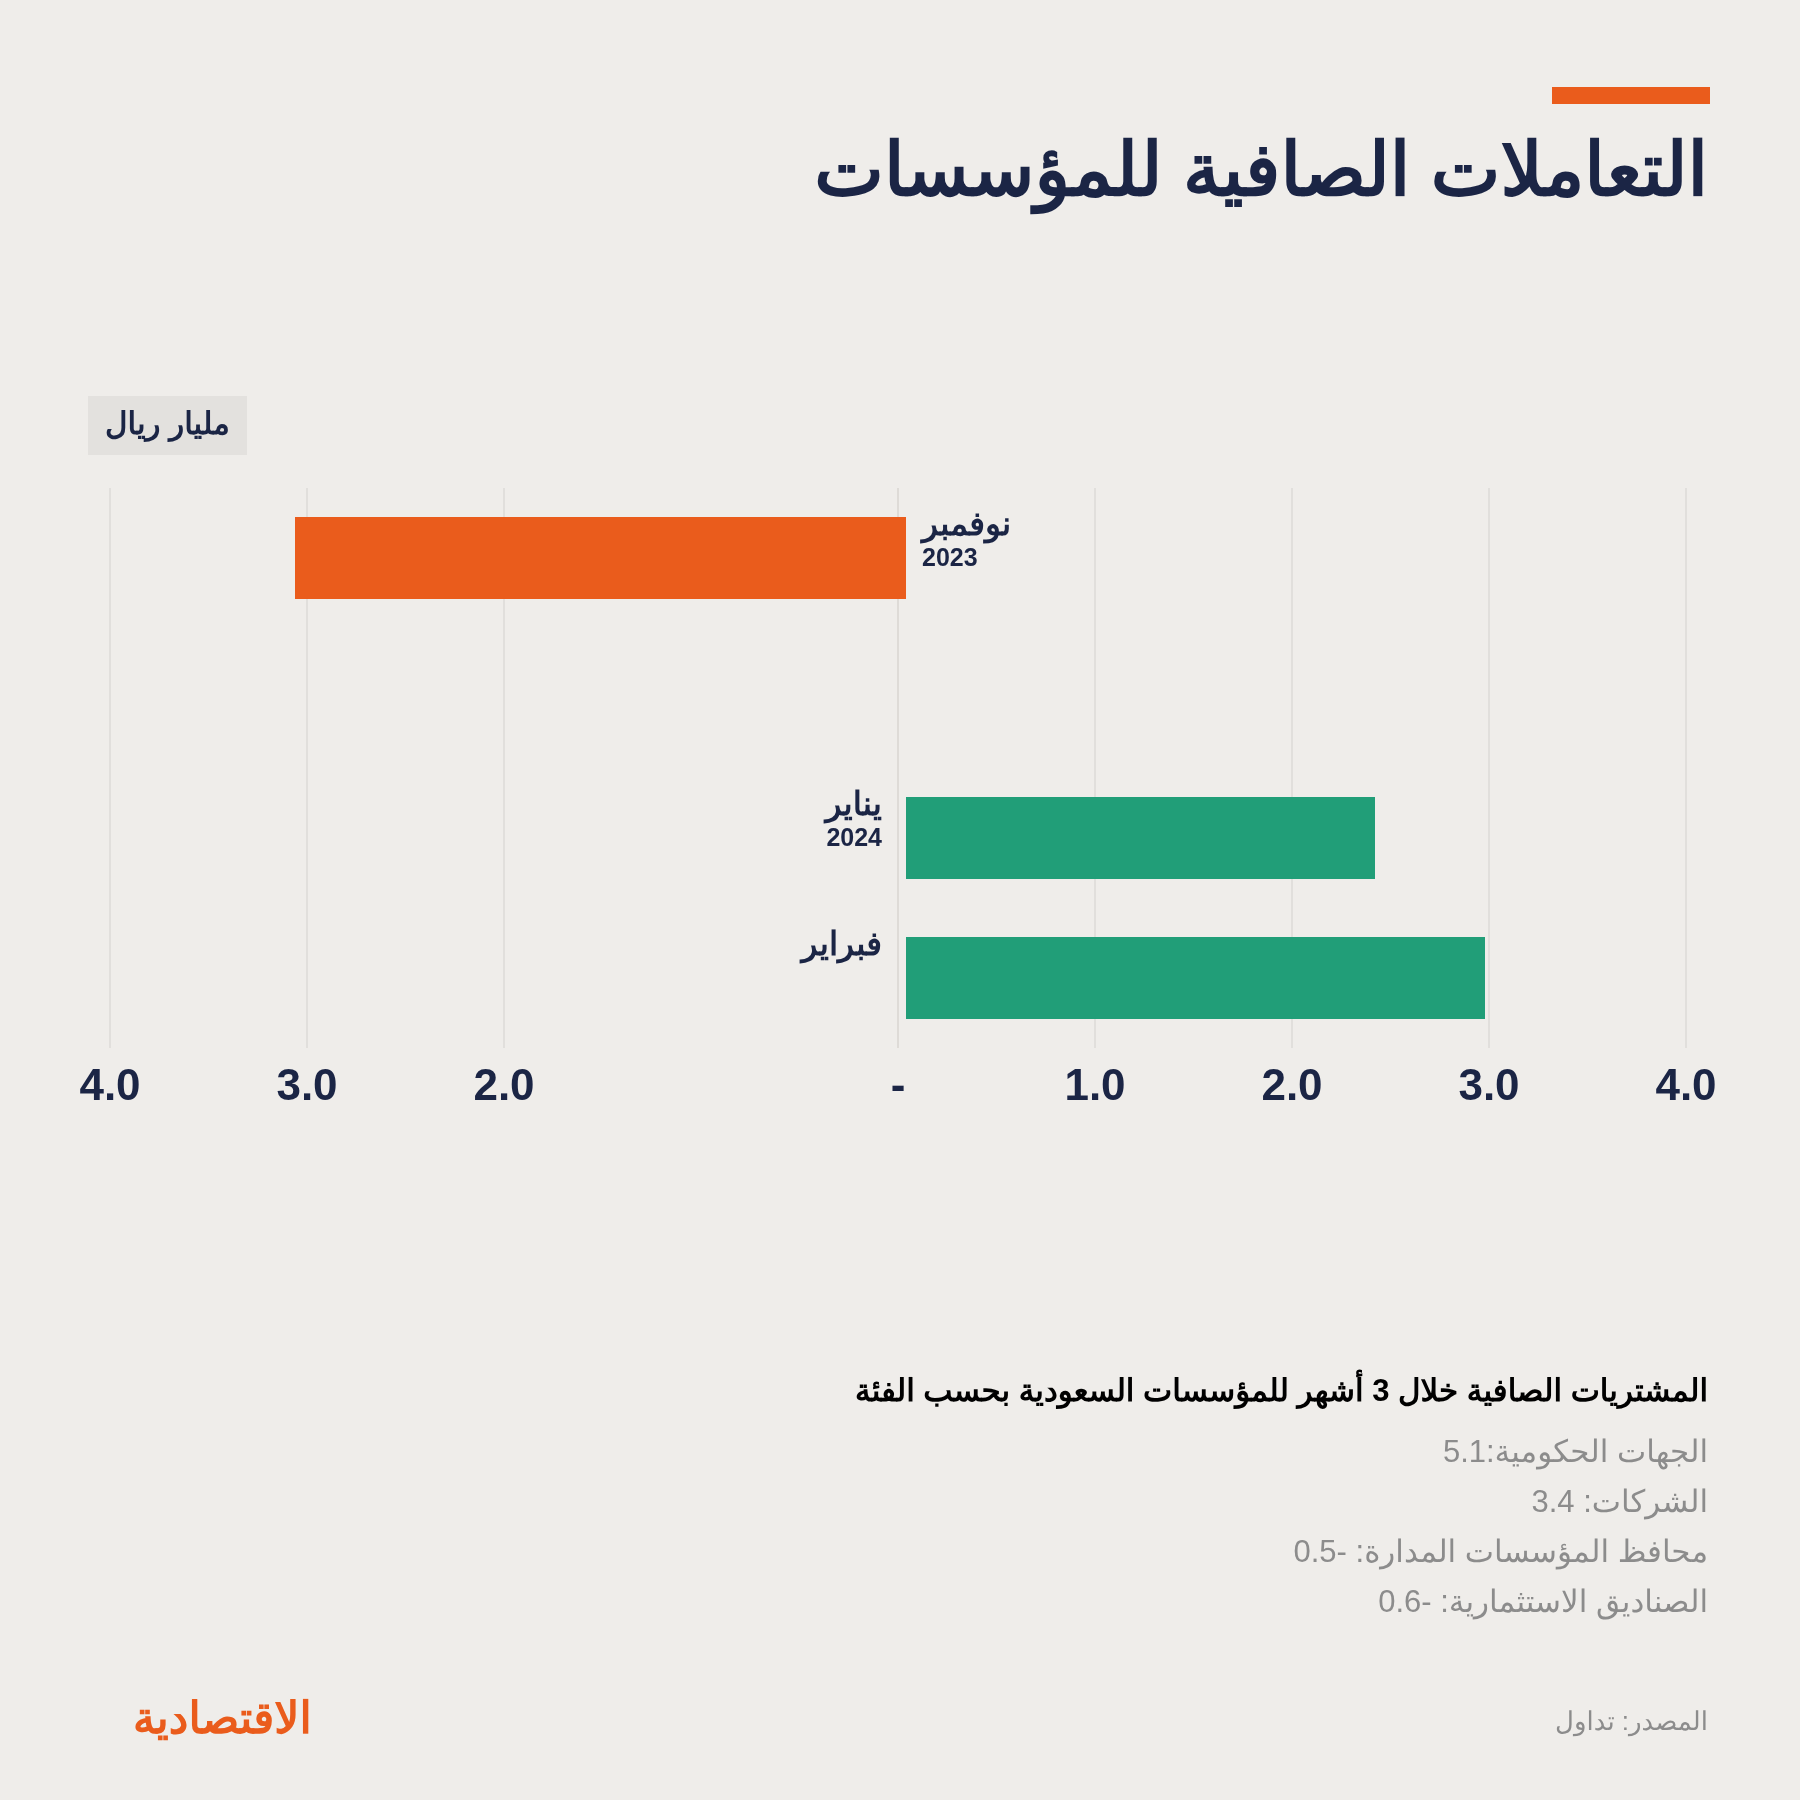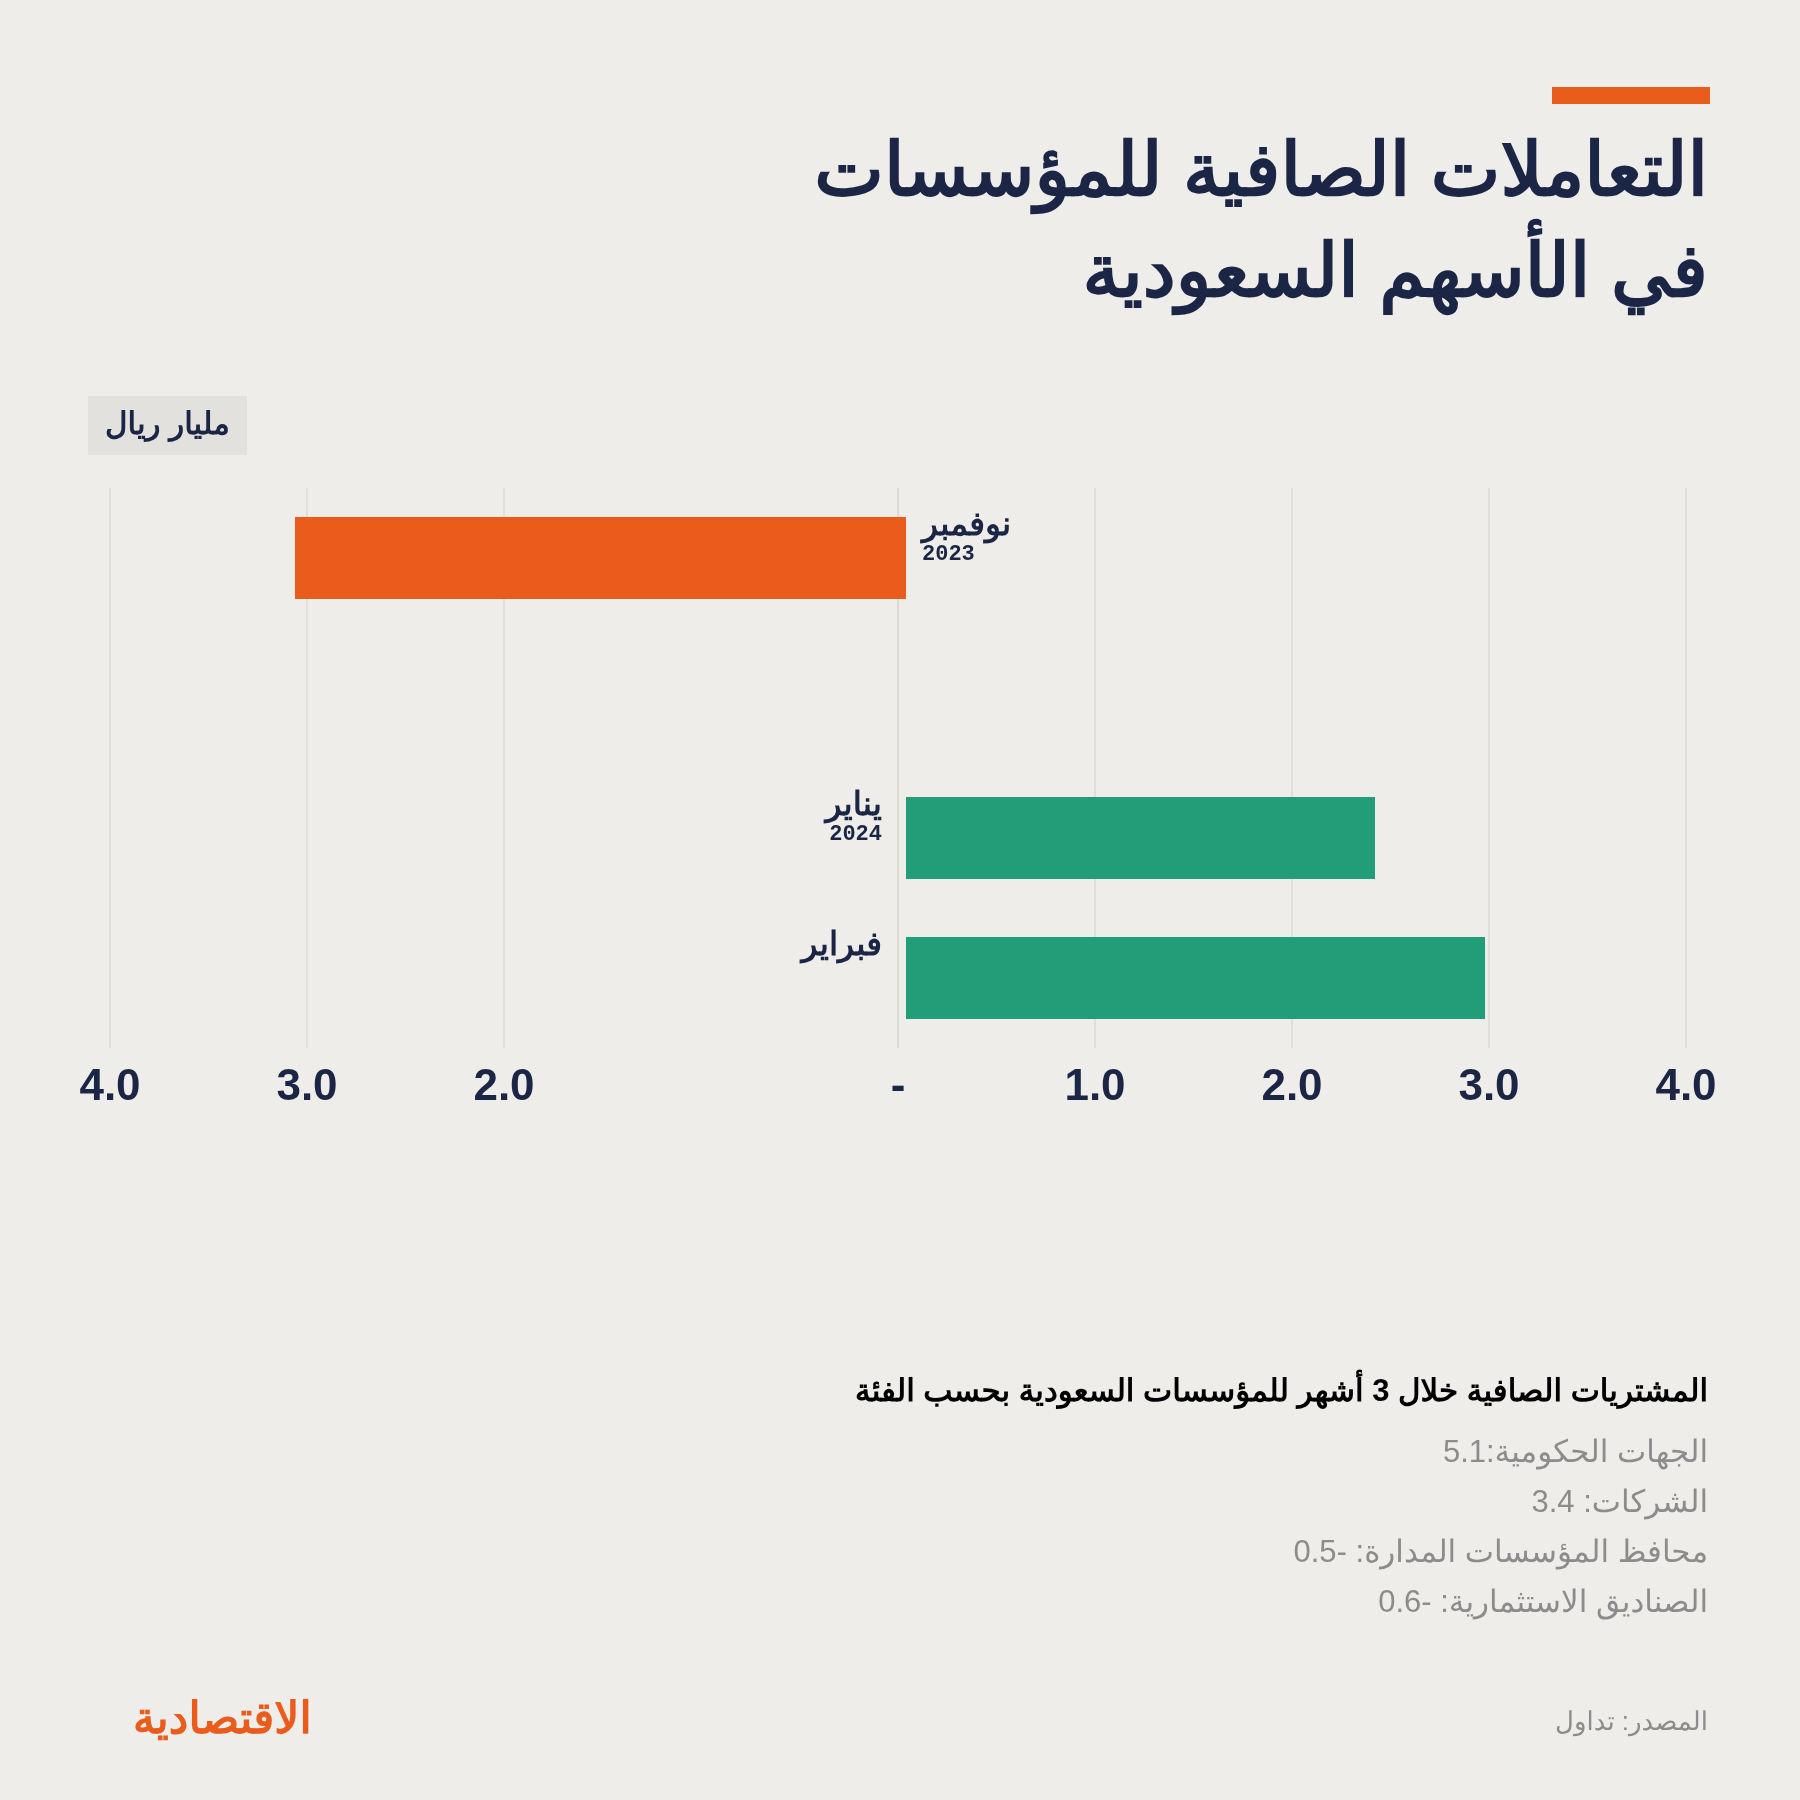--- a/index.html
+++ b/index.html
@@ -80,23 +80,22 @@
     direction: rtl;
     text-align: right;
     color: #1b2545;
     font-size: 33px;
     font-weight: bold;
     line-height: 1.12;
     white-space: nowrap;
   }
   .bar-label .yr {
     display: block;
-    font-size: 22px;
-    font-weight: bold;
-    font-family: Liberation Mono, monospace;
+    font-size: 25px;
+    font-weight: bold;
   }
 
   
   .axis {
     position: absolute;
     left: 0; top: 1048px;
     width: 1800px; height: 80px;
   }
   .tick {
     position: absolute;
@@ -153,21 +152,20 @@
 </style>
 </head>
 <body>
 
 <div id="page">
 
   <div class="accent-rule"></div>
 
   <div class="title-block">
     <div class="tline">التعاملات الصافية للمؤسسات</div>
-    <div class="tline">في الأسهم السعودية</div>
   </div>
 
   <div class="unit-badge">مليار ريال</div>
 
   <div class="chart">
     <div class="gridlines" id="gridlines">
         <div class="gridline" style="left: 109px;"></div>
         <div class="gridline" style="left: 306px;"></div>
         <div class="gridline" style="left: 503px;"></div>
         <div class="gridline zero" style="left: 897px;"></div>

